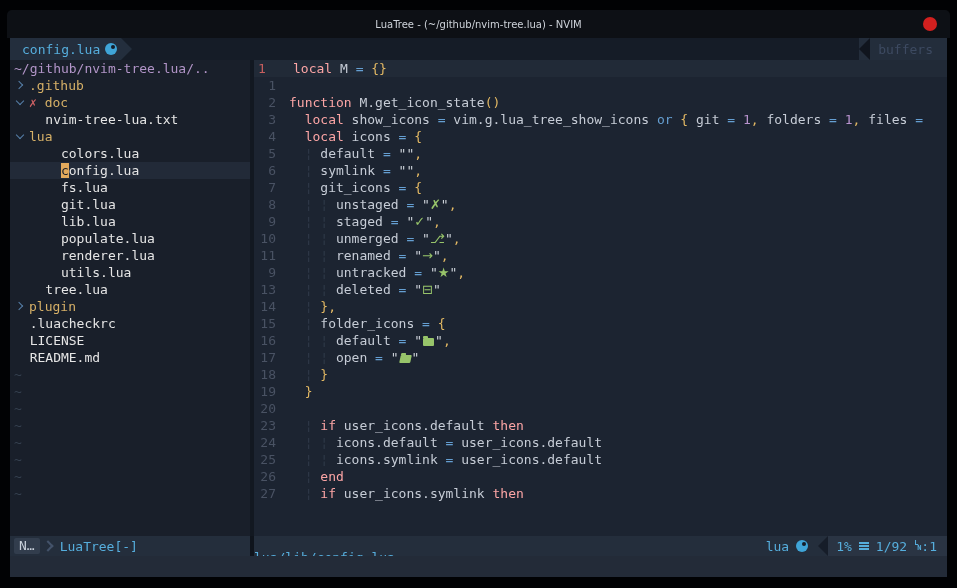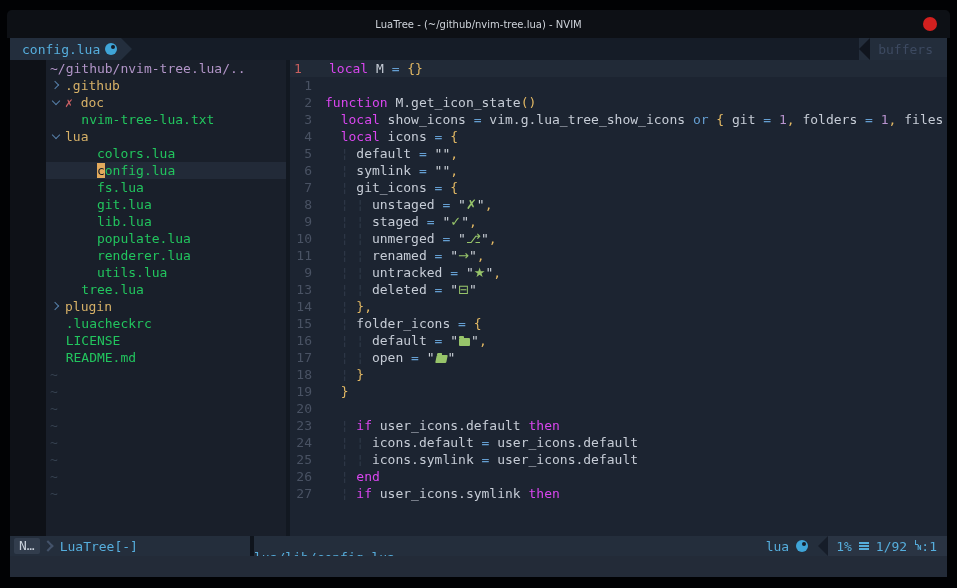--- a/index.html
+++ b/index.html
@@ -16,45 +16,45 @@
 
   
   .tabline{height:22px;background:#151c27;display:flex;align-items:stretch;flex:none;}
   .tab{display:flex;align-items:center;background:#232e3d;color:#56aedd;padding:0 4px 0 12px;}
   .tab-arrow{width:0;height:0;border-top:11px solid transparent;border-bottom:11px solid transparent;border-left:11px solid #232e3d;}
   .tab-spacer{flex:1;}
   .buf-arrow{width:0;height:0;border-top:11px solid transparent;border-bottom:11px solid transparent;border-right:11px solid #10151e;background:#232d3b;}
   .buffers{display:flex;align-items:center;background:#232d3b;color:#3d4a61;padding:0 14px 0 8px;}
 
   
-  .main{display:flex;height:476px;flex:none;margin-left:36px;}
+  .main{display:flex;height:476px;flex:none;}
   .tree{width:240px;flex:none;background:#191f2a;padding-top:0;overflow:hidden;}
   .vsep{width:4px;flex:none;background:#121821;}
   .code{flex:1;background:#1c2431;overflow:hidden;}
 
   .tr{height:17px;line-height:17px;white-space:pre;padding-left:4px;color:#a4adbb;}
   .tr.cur{background:#222a38;}
   .cl{display:flex;height:17px;line-height:17px;white-space:pre;}
   .cl.hl{background:#212a37;}
   .gut{width:22px;flex:none;text-align:right;color:#495263;}
   .gut.curnum{color:#c75f5f;text-align:left;padding-left:4px;}
   .ct{margin-left:13px;flex:1;overflow:hidden;color:#c6ccd6;}
 
   
-  .tk-k{color:#d946ef;}           
+  .tk-k{color:#fca5a5;}           
   .tk-i{color:#c6ccd6;}           
   .tk-o{color:#659fd2;}           
   .tk-b{color:#e3b964;}           
   .tk-n{color:#b893ce;}           
   .tk-s{color:#ccd1d8;}           
   .tk-g{color:#97c46a;font-family:"DejaVu Sans",sans-serif;}  
   .tk-gd{color:#2f3a49;}          
   .tk-h{color:#b295c8;}           
   .tk-d{color:#d6b067;}           
-  .tk-p{color:#22c55e;}           
+  .tk-p{color:#e5e5e5;}           
   .tk-x{color:#c95f63;}           
   .tk-t{color:#35404f;}           
   .tk-cu{background:#e3aa5c;color:#151b26;}   
 
   .tk-cr,.tk-cd{display:inline-block;width:15px;height:10px;position:relative;}
   .tk-cr::before,.tk-cd::before{content:"";position:absolute;width:5px;height:5px;
     border-right:1.6px solid #567fa9;border-bottom:1.6px solid #567fa9;}
   .tk-cr::before{left:2px;top:2px;transform:rotate(-45deg);}
   .tk-cd::before{left:3px;top:1px;transform:rotate(45deg);}
 

